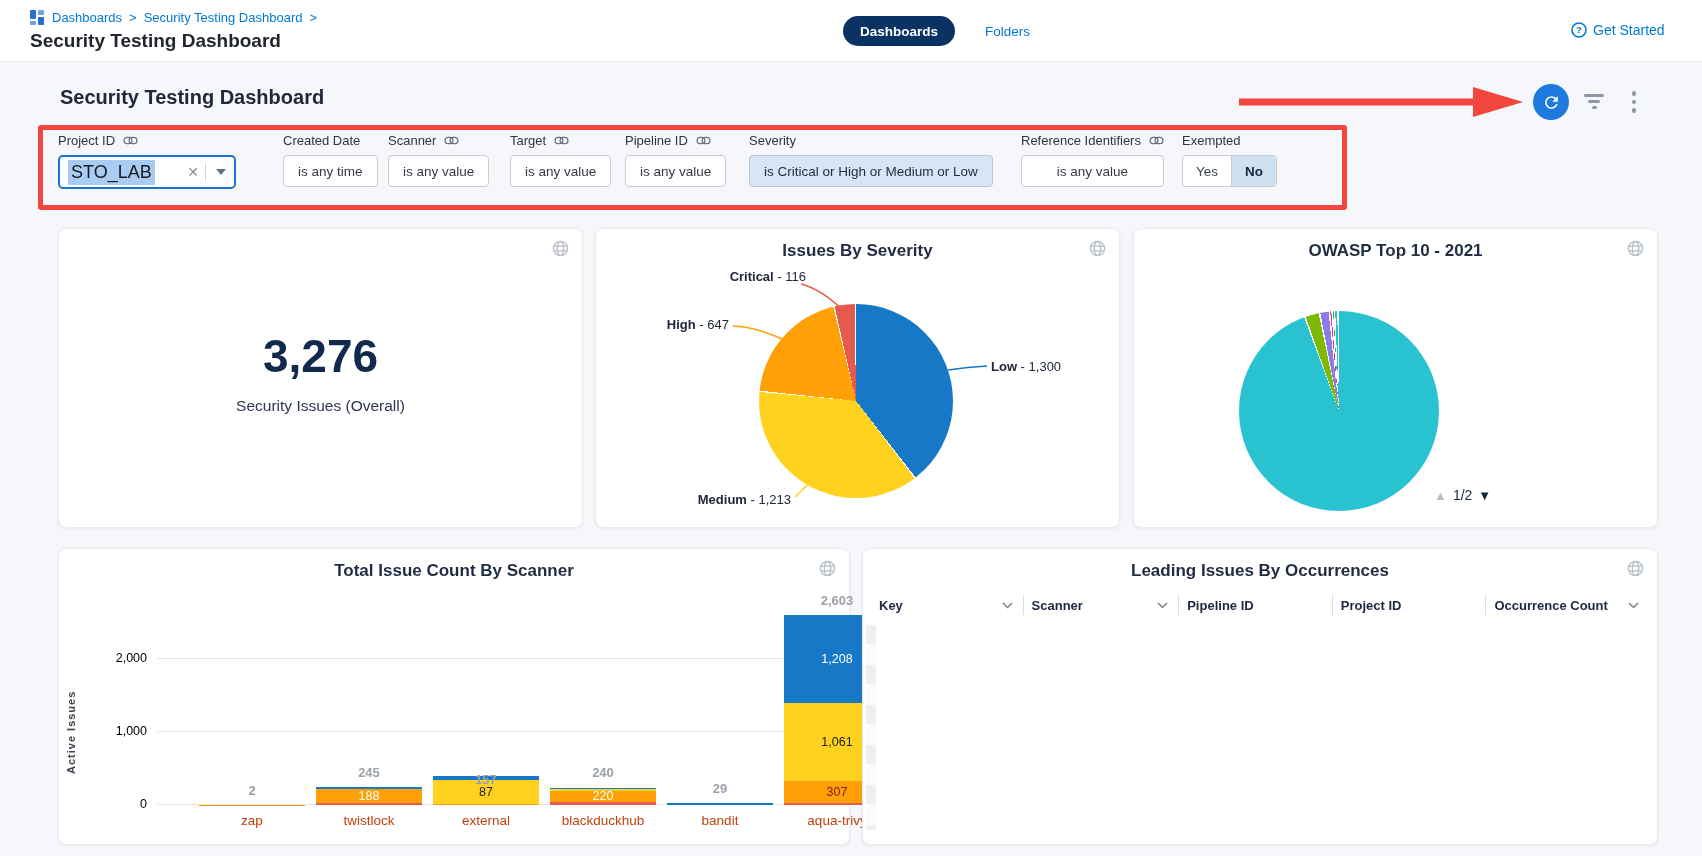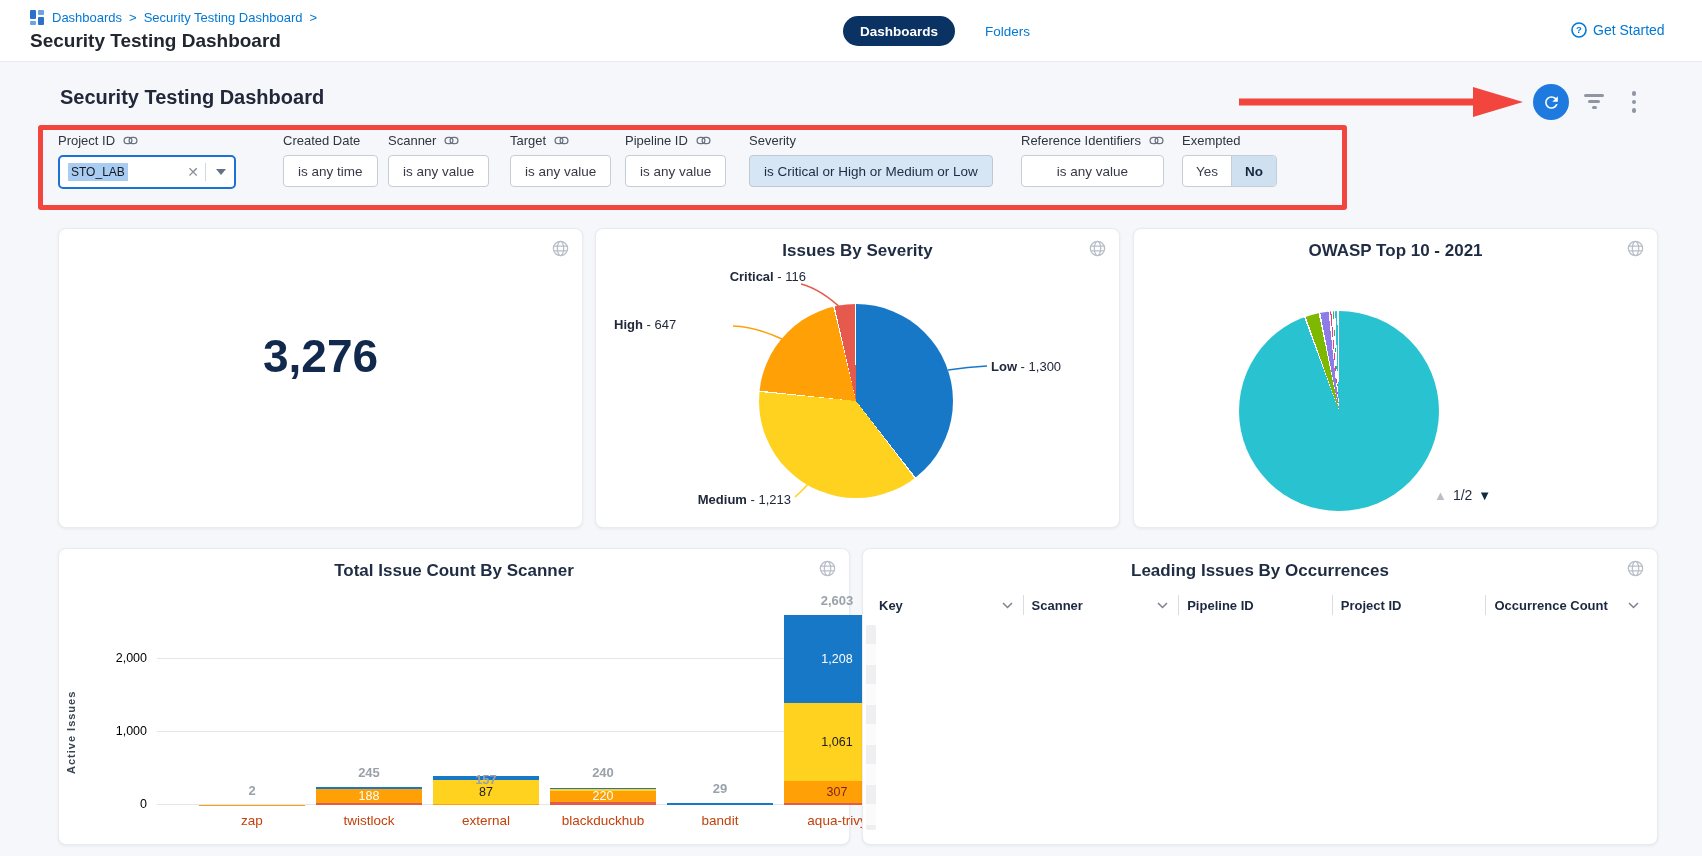--- a/index.html
+++ b/index.html
@@ -32,21 +32,21 @@
 
   
   .filter { position:absolute; top:131px; }
   .filter-label { display:flex; align-items:center; gap:8px; font-size:13px; color:#2f3441; height:18px; }
   .filter-control { margin-top:6px; height:32px; background:#fff; border:1px solid #c6cdd6; border-radius:4px;
                     display:flex; align-items:center; justify-content:center; padding:0 14px;
                     font-size:13.5px; color:#383946; cursor:pointer; white-space:nowrap; }
   .filter-chip { background:#d7e6f4; border-color:#bfc8d2; color:#1d2b44; }
   .combo { margin-top:6px; width:178px; height:34px; background:#fff; border:2px solid #1a73d4; border-radius:5px;
            display:flex; align-items:center; padding:0 8px; cursor:text; }
-  .combo-text { font-size:12px; color:#16181d; background:#a9cdf2; padding:2px 3px; }
+  .combo-text { font-size:18px; color:#16181d; background:#a9cdf2; padding:2px 3px; }
   .combo-x { margin-left:auto; color:#8a919d; font-size:14px; cursor:pointer; padding:0 6px; }
   .combo-div { width:1px; height:18px; background:#d2d7de; }
   .combo-caret { width:0; height:0; border-left:5px solid transparent; border-right:5px solid transparent;
                  border-top:6px solid #627386; margin-left:10px; cursor:pointer; }
   .toggle { margin-top:6px; display:flex; height:32px; border:1px solid #c6cdd6; border-radius:4px;
             overflow:hidden; background:#fff; }
   .toggle > div { padding:0 13px; display:flex; align-items:center; font-size:13.5px; color:#394050; cursor:pointer; }
   .toggle .on { background:#cfe1f1; font-weight:bold; color:#16253c; border-left:1px solid #c6cdd6; }
 
   
@@ -71,21 +71,21 @@
                 font-size:46px; font-weight:bold; color:#12294e; }
   .big-number-label { position:absolute; top:168px; left:0; right:0; text-align:center;
                       font-size:15.5px; color:#2c3650; }
 
   .pie { position:absolute; border-radius:50%; }
   #sev-pie   { left:163px; top:75px;  width:194px; height:194px; }
   #owasp-pie { left:105px; top:82px;  width:200px; height:200px; }
   .pie-label { position:absolute; font-size:13px; color:#20283a; white-space:nowrap; }
   .pie-label b { font-weight:bold; }
   .lbl-critical { left:60px;  top:40px;  width:150px; text-align:right; }
-  .lbl-high     { left:18px;  top:88px;  width:115px; }
+  .lbl-high     { left:18px;  top:88px;  width:115px; text-align:right; }
   .lbl-low      { left:395px; top:130px; width:125px; text-align:left; }
   .lbl-medium   { left:70px;  top:263px; width:125px; text-align:right; }
   .leader-svg { position:absolute; inset:0; pointer-events:none; }
 
   .paginator { position:absolute; left:300px; top:258px; display:flex; align-items:center; gap:6px;
                font-size:14px; color:#1d2940; }
   .pg-up { color:#b9bfc7; font-size:13px; cursor:pointer; }
   .pg-dn { color:#102a43; font-size:13px; cursor:pointer; }
 
   
@@ -256,20 +256,21 @@
   </svg>
 
   <div class="card" id="card-overall">
     <svg class="globe" width="19" height="19" viewBox="0 0 24 24">
       <circle cx="12" cy="12" r="9" fill="none" stroke="#b8bec8" stroke-width="1.6"></circle>
       <ellipse cx="12" cy="12" rx="4" ry="9" fill="none" stroke="#b8bec8" stroke-width="1.6"></ellipse>
       <line x1="3.5" y1="9" x2="20.5" y2="9" stroke="#b8bec8" stroke-width="1.6"></line>
       <line x1="3.5" y1="15" x2="20.5" y2="15" stroke="#b8bec8" stroke-width="1.6"></line>
     </svg>
     <div class="big-number">3,276</div>
+    <div class="big-number-label">Security Issues (Overall)</div>
   </div>
 
   <div class="card" id="card-sevpie">
     <div class="card-title">Issues By Severity</div>
     <svg class="globe" width="19" height="19" viewBox="0 0 24 24">
       <circle cx="12" cy="12" r="9" fill="none" stroke="#b8bec8" stroke-width="1.6"></circle>
       <ellipse cx="12" cy="12" rx="4" ry="9" fill="none" stroke="#b8bec8" stroke-width="1.6"></ellipse>
       <line x1="3.5" y1="9" x2="20.5" y2="9" stroke="#b8bec8" stroke-width="1.6"></line>
       <line x1="3.5" y1="15" x2="20.5" y2="15" stroke="#b8bec8" stroke-width="1.6"></line>
     </svg>

